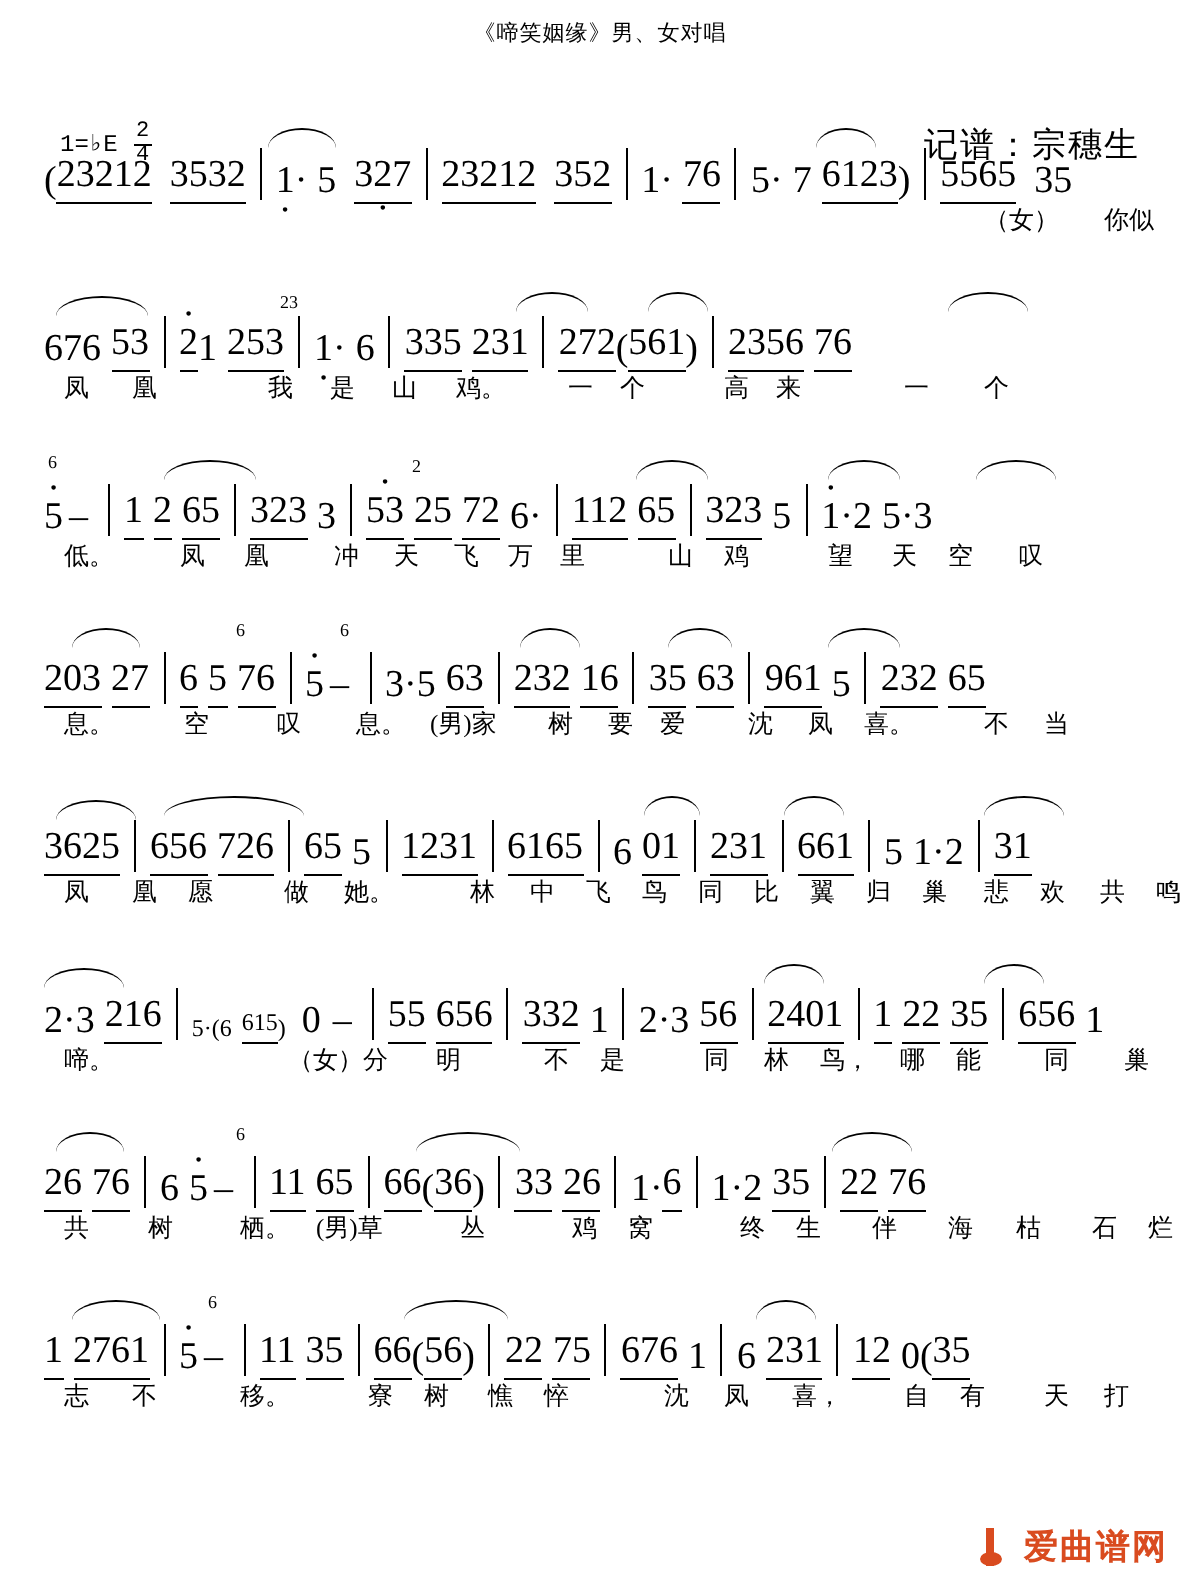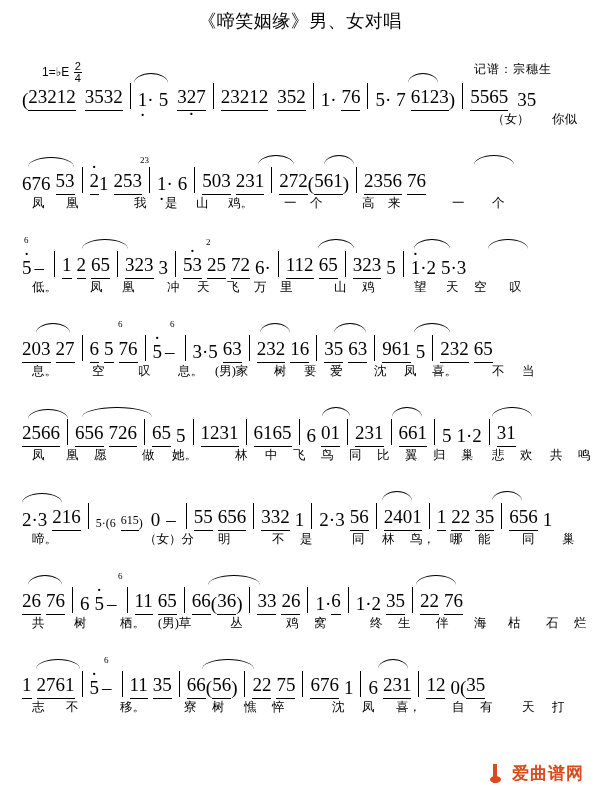--- a/index.html
+++ b/index.html
@@ -17,37 +17,37 @@
   .title{
     text-align:center;
     font-family:"Liberation Serif", serif;
     font-size:21px;
     font-weight:bold;
     letter-spacing:2px;
     margin-top:14px;
   }
   .subtitle{
     text-align:center;
-    font-size:18px;
+    font-size:11px;
     margin-top:9px;
     letter-spacing:0.5px;
   }
   .credit{
     position:absolute;
-    right:48px;
+    right:30px;
+    top:52px;
+    font-size:17px;
+    letter-spacing:1px;
+  }
+  .keysig{
+    position:absolute;
+    left:30px;
     top:52px;
     font-size:12px;
-    letter-spacing:1px;
-  }
-  .keysig{
-    position:absolute;
-    left:42px;
-    top:52px;
-    font-size:12px;
-    font-family:Liberation Sans, sans-serif;
+    font-family:Liberation Mono, monospace;
   }
   .keysig .frac{
     display:inline-block;
     vertical-align:middle;
     text-align:center;
     line-height:1;
     font-size:11px;
     margin-left:1px;
   }
   .keysig .frac .num{display:block;border-bottom:1px solid #000;padding:0 1px;}
@@ -199,21 +199,21 @@
         <span class="n u1 dot-up">2</span>
         <span class="n">1</span>
         <span class="sp-s"></span>
         <span class="n u1">253</span>
         <span class="bar"></span>
         <span class="n dot-dn">1</span>
         <span>·</span>
         <span class="sp-s"></span>
         <span class="n">6</span>
         <span class="bar"></span>
-        <span class="n u1">503</span>
+        <span class="n u1">335</span>
         <span class="sp-s"></span>
         <span class="n u1">231</span>
         <span class="bar"></span>
         <span class="n u1">272</span>
         <span class="paren">(</span>
         <span class="n u1">561</span>
         <span class="paren">)</span>
         <span class="bar"></span>
         <span class="n u1">2356</span>
         <span class="sp-s"></span>
@@ -359,21 +359,21 @@
       <span style="left:352px">沈</span>
       <span style="left:382px">凤</span>
       <span style="left:410px">喜。</span>
       <span style="left:470px">不</span>
       <span style="left:500px">当</span>
     </div>
   </div>
 
   <div class="row">
     <div class="notes">
-      <span class="n u1">2566</span>
+      <span class="n u1">3625</span>
         <span class="bar"></span>
         <span class="n u1">656</span>
         <span class="sp-s"></span>
         <span class="n u1">726</span>
         <span class="bar"></span>
         <span class="n u1">65</span>
         <span class="sp-s"></span>
         <span class="n">5</span>
         <span class="bar"></span>
         <span class="n u1">1231</span>

